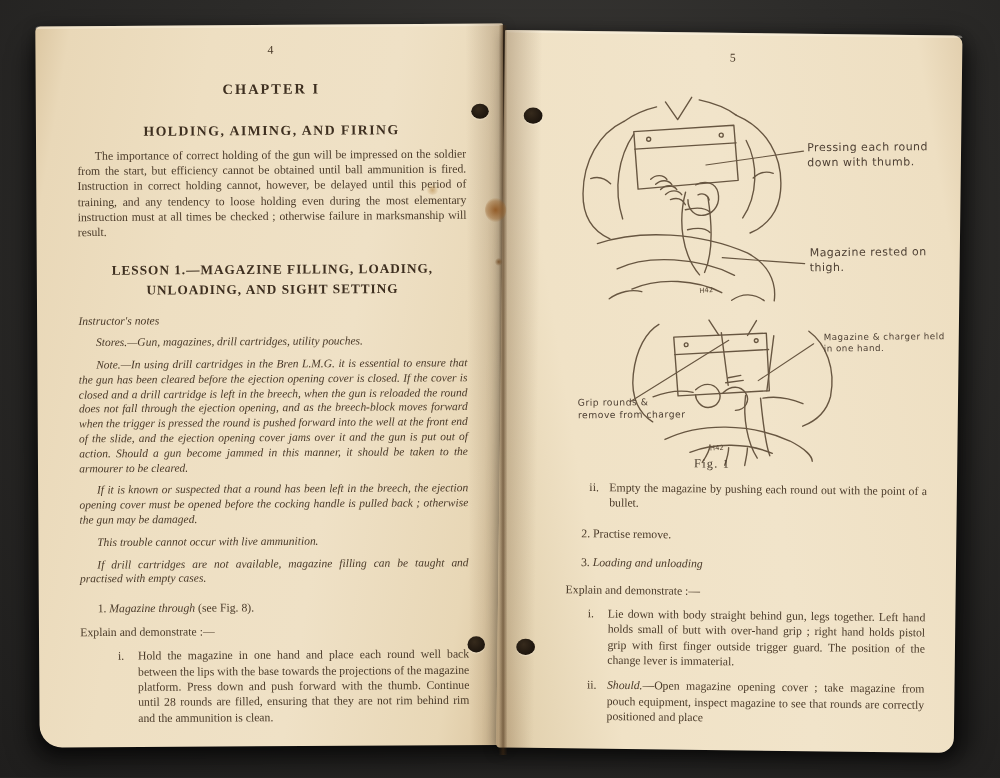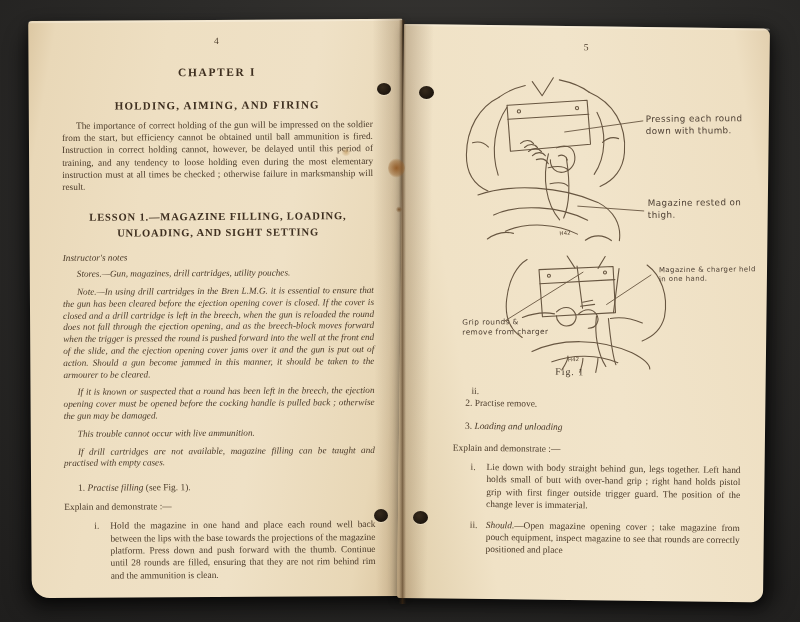--- a/index.html
+++ b/index.html
@@ -107,21 +107,21 @@
         <span>UNLOADING, AND SIGHT SETTING</span>
       </div>
       <div class="inotes">Instructor's notes</div>
       <p class="noteit">Stores.—Gun, magazines, drill cartridges, utility pouches.</p>
       <p class="noteit">Note.—In using drill cartridges in the Bren L.M.G. it is essential to ensure that the gun has been cleared before the ejection opening cover is closed.  If the cover is closed and a drill cartridge is left in the breech, when the gun is reloaded the round does not fall through the ejection opening, and as the breech-block moves forward when the trigger is pressed the round is pushed forward into the well at the front end of the slide, and the ejection opening cover jams over it and the gun is put out of action.  Should a gun become jammed in this manner, it should be taken to the armourer to be cleared.</p>
       <p class="noteit">If it is known or suspected that a round has been left in the breech, the ejection opening cover must be opened before the cocking handle is pulled back ; otherwise the gun may be damaged.</p>
       <p class="noteit">This trouble cannot occur with live ammunition.</p>
       <p class="noteit">If drill cartridges are not available, magazine filling can be taught and practised with empty cases.</p>
       <p class="numbered">
         <span>1.</span>
-        <span class="it">Practise filling</span><span> (see Fig. 1).</span>
+        <span class="it">Magazine through</span><span> (see Fig. 8).</span>
       </p>
       <p class="explain">Explain and demonstrate :—</p>
       <div class="li">
         <span class="lbl">i.</span>
         <span>Hold the magazine in one hand and place each round well back between the lips with the base towards the projections of the magazine platform.  Press down and push forward with the thumb.  Continue until 28 rounds are filled, ensuring that they are not rim behind rim and the ammunition is clean.</span>
       </div>
     </div>
   </div>
 
   <div class="page page-right">
@@ -222,20 +222,21 @@
 in one hand.</div>
       <div class="hand hand-4">Grip rounds &amp;
 remove from charger</div>
       <div class="sig sig-a">H42</div>
       <div class="sig sig-b">H42</div>
       <div class="figcap">Fig. 1</div>
 
       <div class="pr-text">
         <div class="li" style="margin-top:0;">
           <span class="lbl">ii.</span>
+          <span>Empty the magazine by pushing each round out with the point of a bullet.</span>
         </div>
         <p class="numbered" style="margin-left:12px;">
           <span>2.</span>
           <span>Practise remove.</span>
         </p>
         <p class="numbered" style="margin-left:12px;">
           <span>3.</span>
           <span class="it">Loading and unloading</span>
         </p>
         <p class="explain" style="margin-top:12px;">Explain and demonstrate :—</p>

